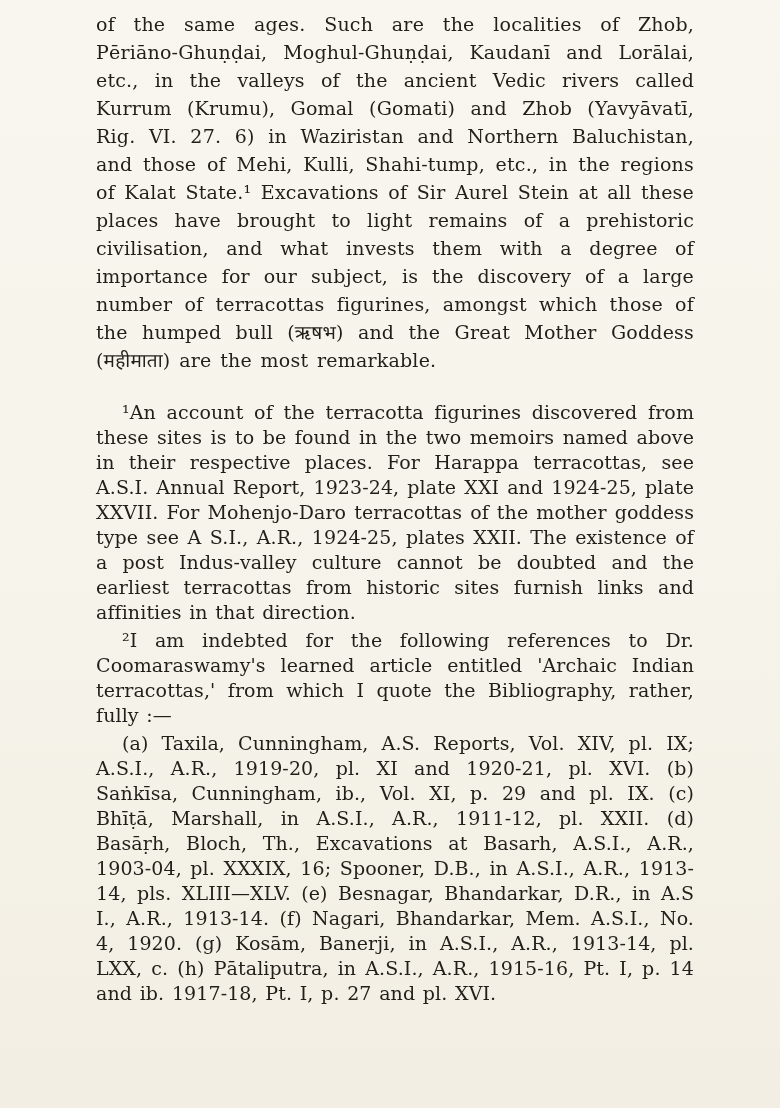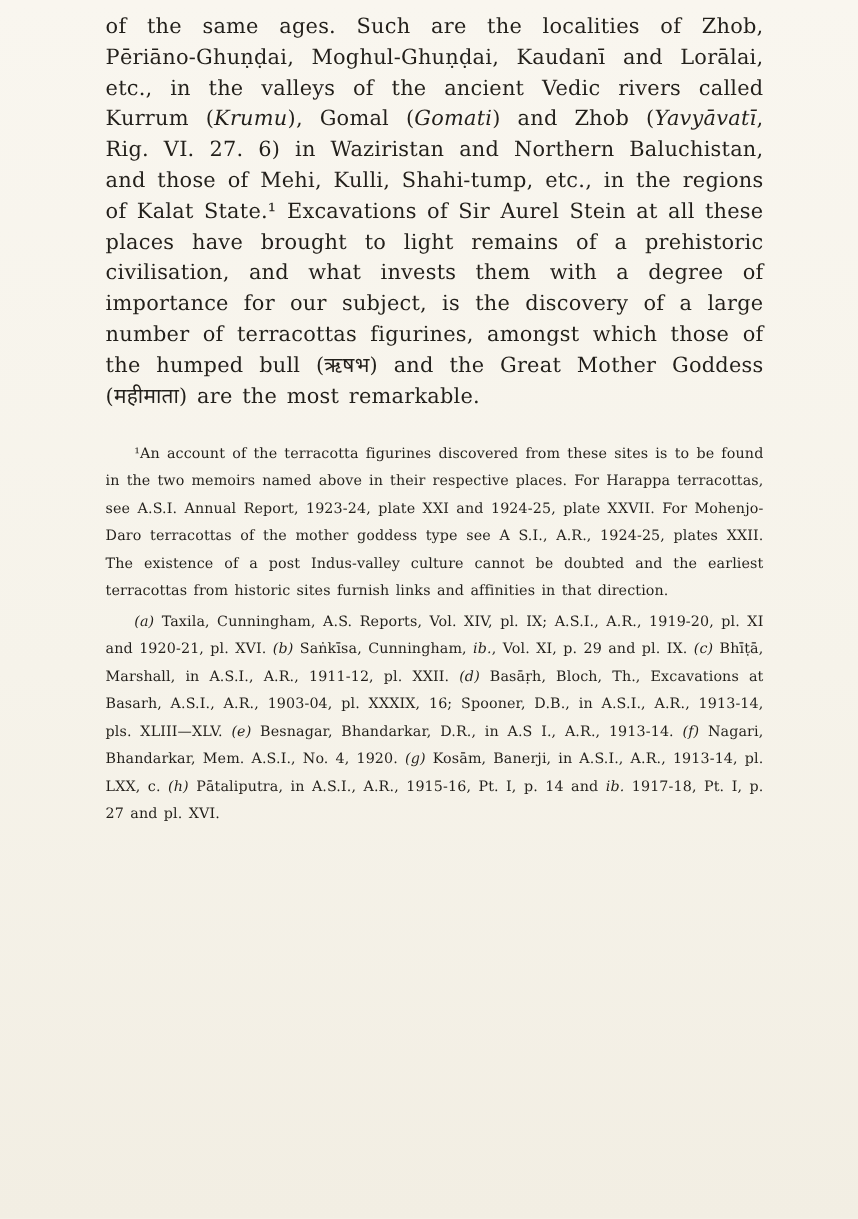--- a/index.html
+++ b/index.html
@@ -27,39 +27,40 @@
     line-height: 28px;
     letter-spacing: 0.2px;
     word-spacing: 2.5px;
   }
   .body-para + .body-para { margin-top: 11px; }
   .indented { text-indent: 38px; }
   .footnotes { margin-top: 26px; }
   .footnote-para {
     margin: 0;
     text-align: justify;
-    font-size: 13px;
+    font-size: 19px;
     line-height: 25px;
     letter-spacing: 0.1px;
     word-spacing: 1.5px;
     text-indent: 26px;
   }
   .footnote-para + .footnote-para { margin-top: 3px; }
-  .italic { font-style: italic; }
+  .italic { }
 </style>
 </head>
 <body>
 
 <div class="page">
   <main class="text-block">
 
     <p class="body-para"><span>of the same ages. Such are the localities of Zhob, Pēriāno-Ghuṇḍai, Moghul-Ghuṇḍai, Kaudanī and Lorālai, etc., in the valleys of the ancient Vedic rivers called Kurrum (</span><span class="italic">Krumu</span><span>), Gomal (</span><span class="italic">Gomati</span><span>) and Zhob (</span><span class="italic">Yavyāvatī</span><span>, Rig. VI. 27. 6) in Waziristan and Northern Baluchistan, and those of Mehi, Kulli, Shahi-tump, etc., in the regions of Kalat State.¹ Excavations of Sir Aurel Stein at all these places have brought to light remains of a prehistoric civilisation, and what invests them with a degree of importance for our subject, is the discovery of a large number of terracottas figurines, amongst which those of the humped bull (ऋषभ) and the Great Mother Goddess (महीमाता) are the most remarkable.</span></p>
 
 
     <section class="footnotes">
       <p class="footnote-para"><span>¹An account of the terracotta figurines discovered from these sites is to be found in the two memoirs named above in their respective places.  For Harappa terracottas, see A.S.I. Annual Report, 1923-24, plate XXI and 1924-25, plate XXVII.  For Mohenjo-Daro terracottas of the mother goddess type see A S.I., A.R., 1924-25, plates XXII.  The existence of a post Indus-valley culture cannot be doubted and the earliest terracottas from historic sites furnish links and affinities in that direction.</span></p>
 
+      <p class="footnote-para"><span>²I am indebted for the following references to Dr. Coomaraswamy's learned article entitled 'Archaic Indian terracottas,' from which I quote the Bibliography, rather, fully :—</span></p>
 
       <p class="footnote-para"><span class="italic">(a)</span><span> Taxila, Cunningham, A.S. Reports, Vol. XIV, pl. IX; A.S.I., A.R., 1919-20, pl. XI and 1920-21, pl. XVI. </span><span class="italic">(b)</span><span> Saṅkīsa, Cunningham, </span><span class="italic">ib.</span><span>, Vol. XI, p. 29 and pl. IX. </span><span class="italic">(c)</span><span> Bhīṭā, Marshall, in A.S.I., A.R., 1911-12, pl. XXII. </span><span class="italic">(d)</span><span> Basāṛh, Bloch, Th., Excavations at Basarh, A.S.I., A.R., 1903-04, pl. XXXIX, 16; Spooner, D.B., in A.S.I., A.R., 1913-14, pls. XLIII—XLV. </span><span class="italic">(e)</span><span> Besnagar, Bhandarkar, D.R., in A.S I., A.R., 1913-14. </span><span class="italic">(f)</span><span> Nagari, Bhandarkar, Mem. A.S.I., No. 4, 1920. </span><span class="italic">(g)</span><span> Kosām, Banerji, in A.S.I., A.R., 1913-14, pl. LXX, c. </span><span class="italic">(h)</span><span> Pātaliputra, in A.S.I., A.R., 1915-16, Pt. I, p. 14 and </span><span class="italic">ib.</span><span> 1917-18, Pt. I, p. 27 and pl. XVI.</span></p>
     </section>
 
   </main>
 </div>
 
 </body></html>

